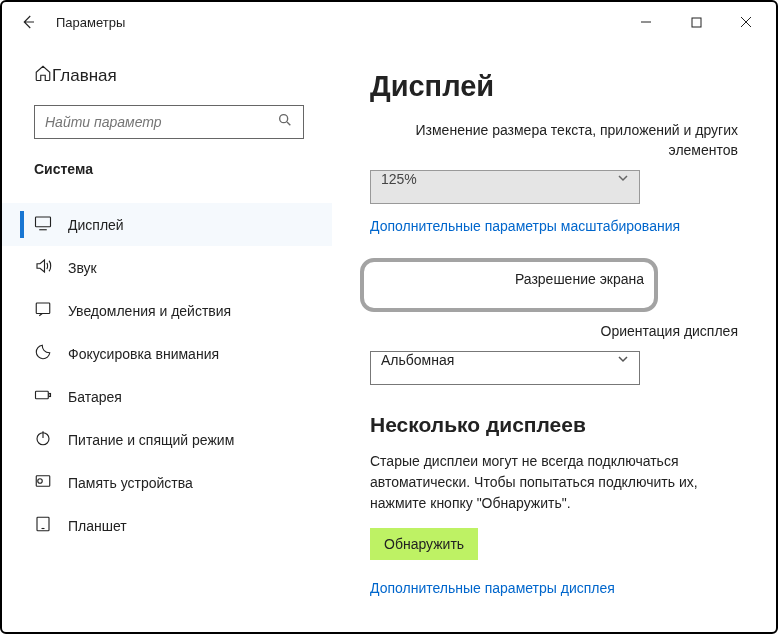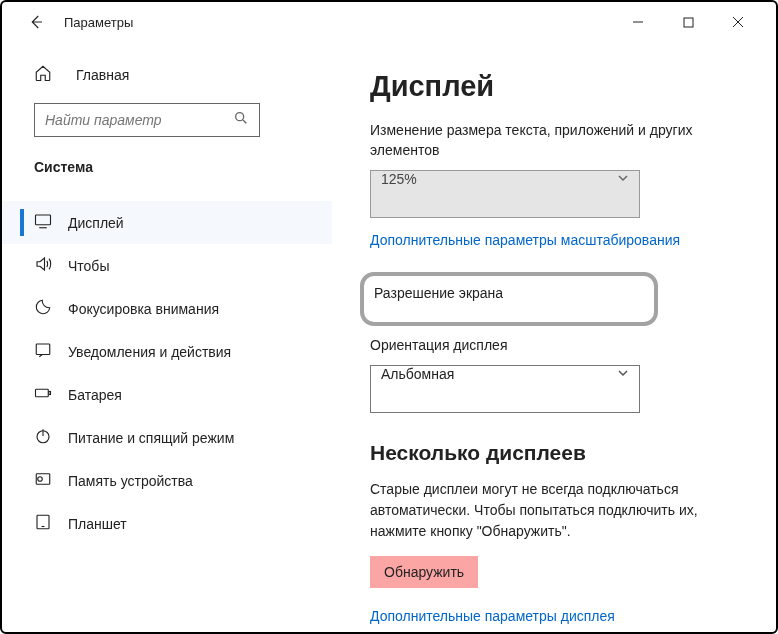--- a/index.html
+++ b/index.html
@@ -1,48 +1,48 @@
 <!DOCTYPE html>
 <html><head>
 <meta charset="utf-8">
 <style>
   * { box-sizing: border-box; margin: 0; padding: 0; }
   html, body { width: 778px; height: 634px; font-family: "Segoe UI", Arial, sans-serif; overflow: hidden; }
   .window { width: 778px; height: 634px; background: #fff; border: 2px solid #000; border-radius: 6px; display: flex; flex-direction: column; position: relative; }
-  .titlebar { height: 40px; display: flex; align-items: center; padding: 0 16px; }
+  .titlebar { height: 40px; display: flex; align-items: center; padding: 0 8px; }
   .back-btn { width: 36px; height: 36px; display: flex; align-items: center; justify-content: center; font-size: 18px; }
   .title { font-size: 13px; margin-left: 10px; color: #222; }
   .win-controls { margin-left: auto; display: flex; gap: 6px; }
   .wc { width: 44px; height: 32px; display: flex; align-items: center; justify-content: center; color: #222; }
   .body { flex: 1; display: flex; overflow: hidden; }
   .sidebar { width: 330px; padding: 14px 0 0 0; display: flex; flex-direction: column; overflow: hidden; }
-  .home-row { display: flex; align-items: center; gap: 24px; padding: 8px 32px 10px 32px; font-size: 14px; color: #222; }
+  .home-row { display: flex; align-items: center; gap: 0; padding: 8px 32px 10px 32px; font-size: 17px; color: #222; }
   .home-row svg { width: 18px; height: 18px; }
   .search-row { padding: 8px 32px 4px 32px; }
-  .search { width: 226px; height: 34px; border: 1px solid #666; display: flex; align-items: center; padding: 0 10px; background: #fff; }
+  .search { width: 270px; height: 34px; border: 1px solid #666; display: flex; align-items: center; padding: 0 10px; background: #fff; }
   .search input { flex: 1; border: none; outline: none; font-size: 14px; font-style: italic; color: #777; font-family: inherit; }
   .section-lbl { padding: 18px 32px 12px 32px; font-size: 14px; font-weight: 600; color: #222; }
   .navlist { margin-top: 14px; flex: 1; overflow: hidden; }
   .nav { display: flex; align-items: center; gap: 16px; padding: 11px 32px 11px 32px; font-size: 14px; color: #222; position: relative; }
   .nav svg { width: 18px; height: 18px; flex-shrink: 0; }
   .nav.active::before { content: ''; position: absolute; left: 18px; top: 8px; bottom: 8px; width: 4px; background: #1976d2; }
   .nav.active { background: rgba(0,100,200,0.04); }
   .main { flex: 1; padding: 28px 38px 0 38px; overflow-y: auto; }
   .main h1 { font-size: 29px; font-weight: 600; color: #222; margin-bottom: 18px; }
-  .sublabel { font-size: 14px; color: #222; line-height: 1.4; margin-bottom: 10px; }
-  .ddbox { width: 270px; height: 48px; border: 1px solid #999; background: #e5e5e5; display: flex; align-items: flex-start; padding: 0 10px; color: #444; font-size: 14px; margin-bottom: 14px; }
+  .sublabel { font-size: 14px; color: #222; line-height: 1.4; margin-bottom: 10px; text-align: right; }
+  .ddbox { width: 270px; height: 34px; border: 1px solid #999; background: #e5e5e5; display: flex; align-items: flex-end; padding: 16px 10px; color: #444; font-size: 14px; margin-bottom: 14px; }
   .ddbox.white { background: #fff; border-color: #777; color: #222; }
   .ddbox .chev { margin-left: auto; }
   .link { color: #0066cc; font-size: 14px; margin-bottom: 24px; display: block; }
   .highlight-box { border: 4px solid #a3a3a3; border-radius: 14px; padding: 8px 10px 10px 10px; width: 298px; margin-left: -10px; margin-bottom: 10px; }
   .highlight-box .sublabel { margin-bottom: 8px; }
   .highlight-box .ddbox { margin-bottom: 0; width: 270px; }
   h2 { font-size: 21px; font-weight: 600; color: #222; margin: 28px 0 14px 0; }
   .helptext { font-size: 14px; color: #222; line-height: 1.5; margin-bottom: 14px; }
-  .btn { background: #fca5a5; border: none; padding: 8px 14px; font-size: 14px; color: #222; font-family: inherit; margin-bottom: 20px; }
+  .btn { background: #bef264; border: none; padding: 8px 14px; font-size: 14px; color: #222; font-family: inherit; margin-bottom: 20px; }
   .chev svg { width: 12px; height: 12px; }
   .search-icon svg { width: 16px; height: 16px; }
 </style>
 </head>
 <body>
 
 <div class="window">
   <div class="titlebar">
     <div class="back-btn">
       <svg viewBox="0 0 24 24" fill="none" stroke="#222" stroke-width="1.5" width="18" height="18">
@@ -95,34 +95,34 @@
                 <rect x="2" y="4" width="20" height="13" rx="1"></rect>
                 <line x1="7" y1="21" x2="17" y2="21"></line>
               </svg></span>
           <span>Дисплей</span>
         </div>
         <div class="nav">
           <span><svg viewBox="0 0 24 24" fill="none" stroke="#222" stroke-width="1.5">
                 <path d="M4 9v6h4l6 5V4L8 9H4z"></path>
                 <path d="M17 8c1.5 1.5 1.5 6.5 0 8M20 5c3 3 3 11 0 14"></path>
               </svg></span>
-          <span>Чтобы</span>
-        </div>
-        <div class="nav">
-          <span><svg viewBox="0 0 24 24" fill="none" stroke="#222" stroke-width="1.5">
-                <path d="M21 13A9 9 0 1111 3c0 5 3 10 10 10z"></path>
-              </svg></span>
-          <span>Фокусировка внимания</span>
+          <span>Звук</span>
         </div>
         <div class="nav">
           <span><svg viewBox="0 0 24 24" fill="none" stroke="#222" stroke-width="1.5">
                 <rect x="3" y="4" width="18" height="14" rx="1"></rect>
                 <path d="M7 21l4-3"></path>
               </svg></span>
           <span>Уведомления и действия</span>
+        </div>
+        <div class="nav">
+          <span><svg viewBox="0 0 24 24" fill="none" stroke="#222" stroke-width="1.5">
+                <path d="M21 13A9 9 0 1111 3c0 5 3 10 10 10z"></path>
+              </svg></span>
+          <span>Фокусировка внимания</span>
         </div>
         <div class="nav">
           <span><svg viewBox="0 0 24 24" fill="none" stroke="#222" stroke-width="1.5">
                 <rect x="2" y="7" width="17" height="10" rx="1"></rect>
                 <rect x="20" y="10" width="2" height="4"></rect>
               </svg></span>
           <span>Батарея</span>
         </div>
         <div class="nav">
           <span><svg viewBox="0 0 24 24" fill="none" stroke="#222" stroke-width="1.5">

